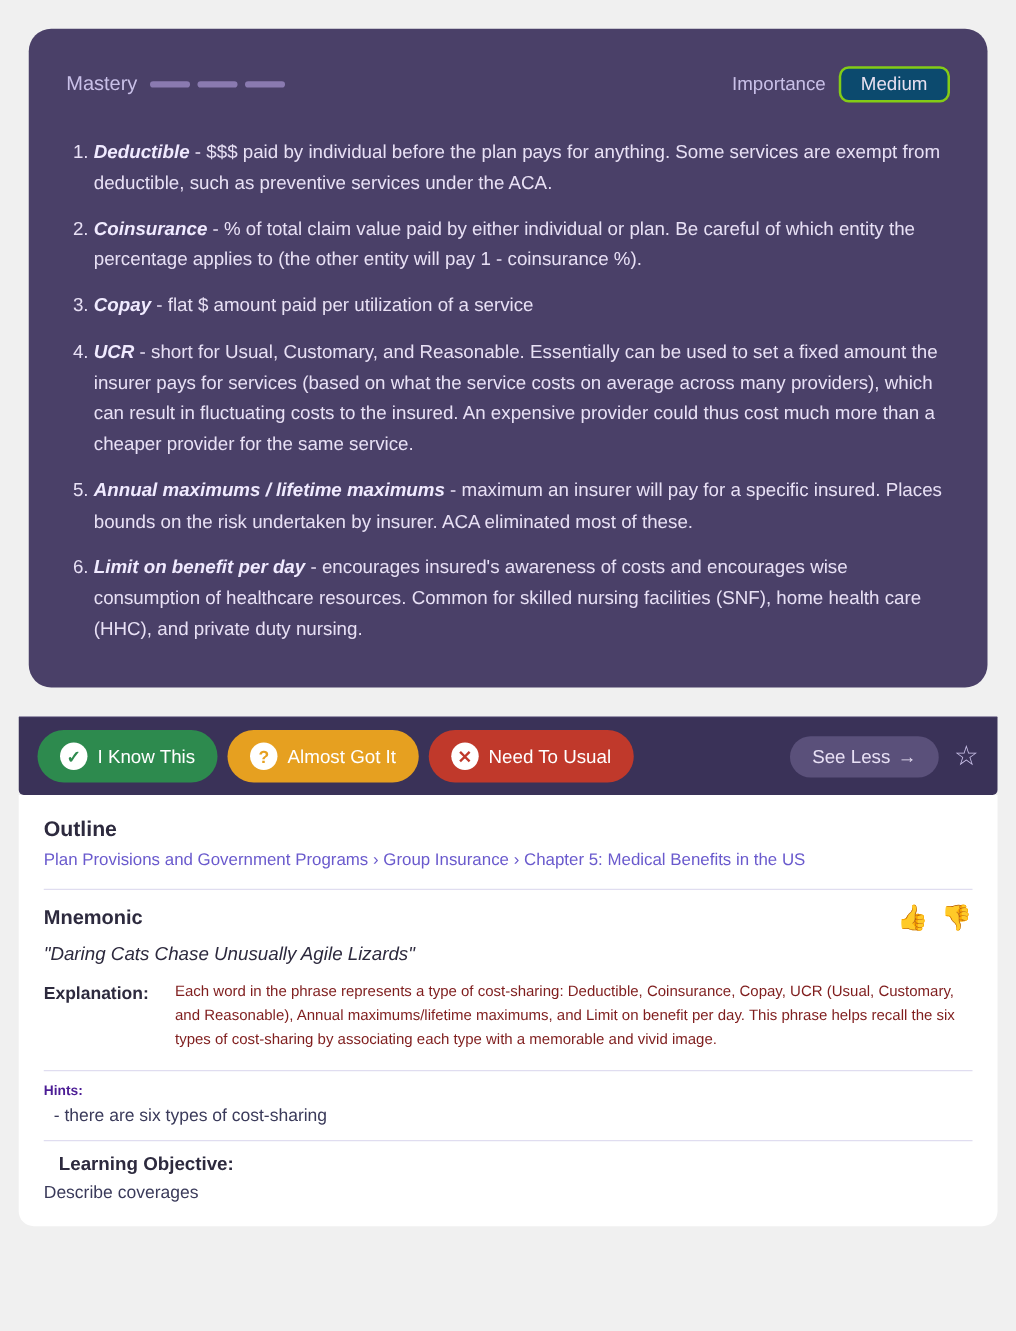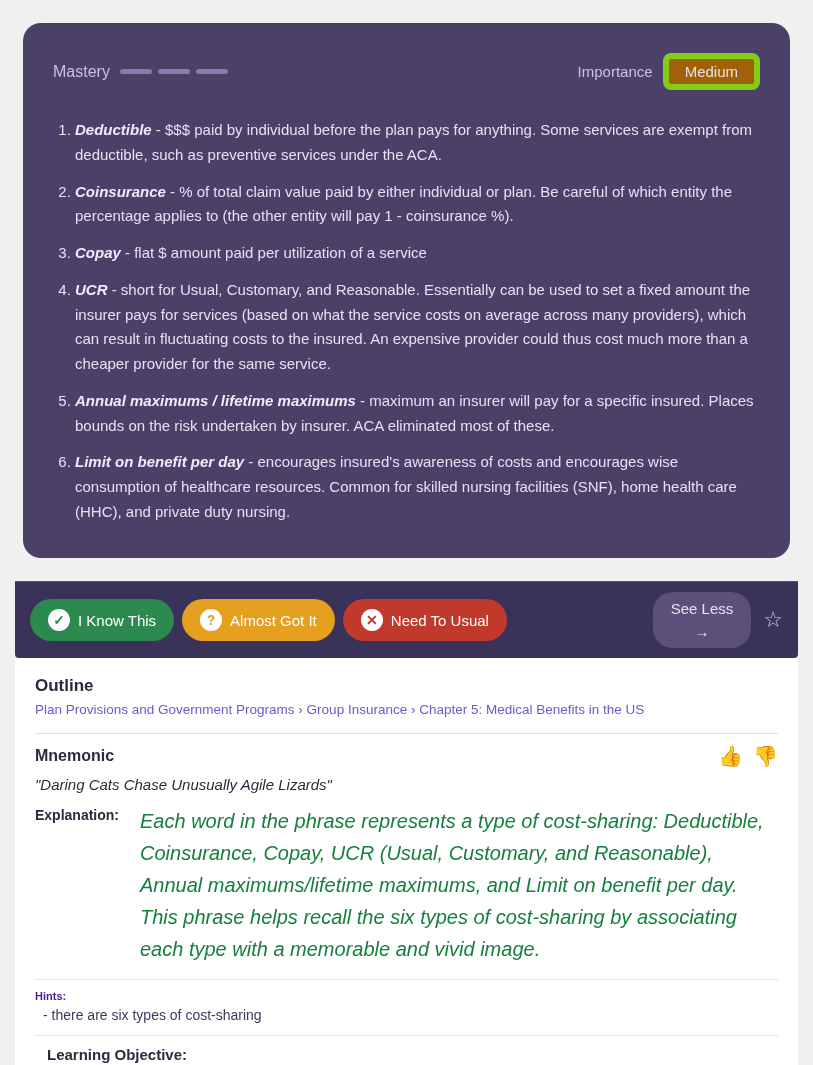--- a/index.html
+++ b/index.html
@@ -56,22 +56,22 @@
       gap: 10px;
     }
 
     .importance-label {
       color: #c9c0e8;
       font-size: 15px;
       padding-left: 17px;
     }
 
     .importance-badge {
-      background: #a16207;
-      border: 6px solid #84cc16;
+      background: #0c4a6e;
+      border: 2px solid #84cc16;
       border-radius: 8px;
       padding: 4px 16px;
       color: #e8e0f0;
       font-size: 15px;
       font-weight: 500;
     }
 
     .card-content {
       color: #e8e0f5;
       line-height: 1.65;
@@ -160,21 +160,20 @@
       display: flex;
       align-items: center;
       gap: 6px;
       background: #5a507a;
       border: none;
       border-radius: 20px;
       padding: 8px 18px;
       color: #e8e0f5;
       cursor: pointer;
       font-size: 15px;
-      flex-direction: column;
     }
 
     .star-btn {
       background: none;
       border: none;
       cursor: pointer;
       color: #c9c0e8;
       font-size: 22px;
     }
 
@@ -247,23 +246,22 @@
 
     .explanation-label {
       font-size: 14px;
       font-weight: 700;
       color: #2d2a3e;
       min-width: 95px;
       padding-top: 2px;
     }
 
     .explanation-text {
-      font-size: 20px;
-      color: #15803d;
-      font-style: italic;
+      font-size: 12px;
+      color: #7f1d1d;
       line-height: 1.6;
     }
 
     .hints-label {
       font-size: 11px;
       font-weight: 700;
       color: #4c1d95;
       margin-bottom: 5px;
     }
 

